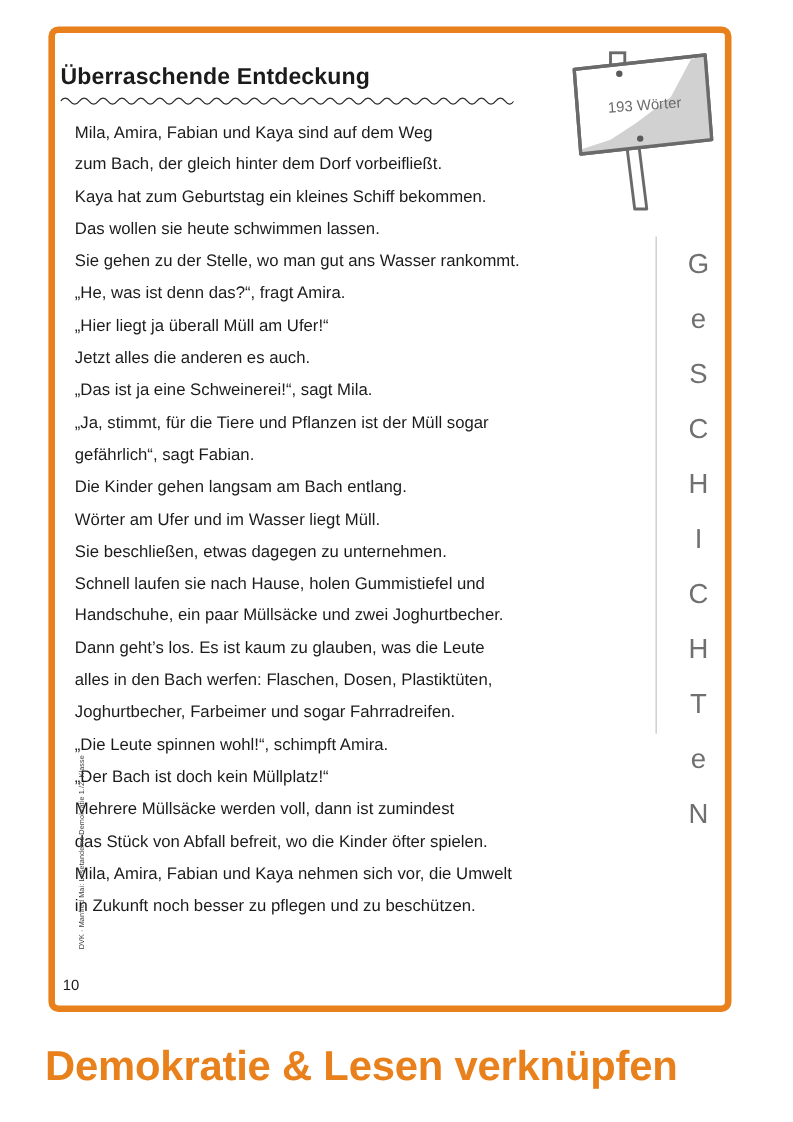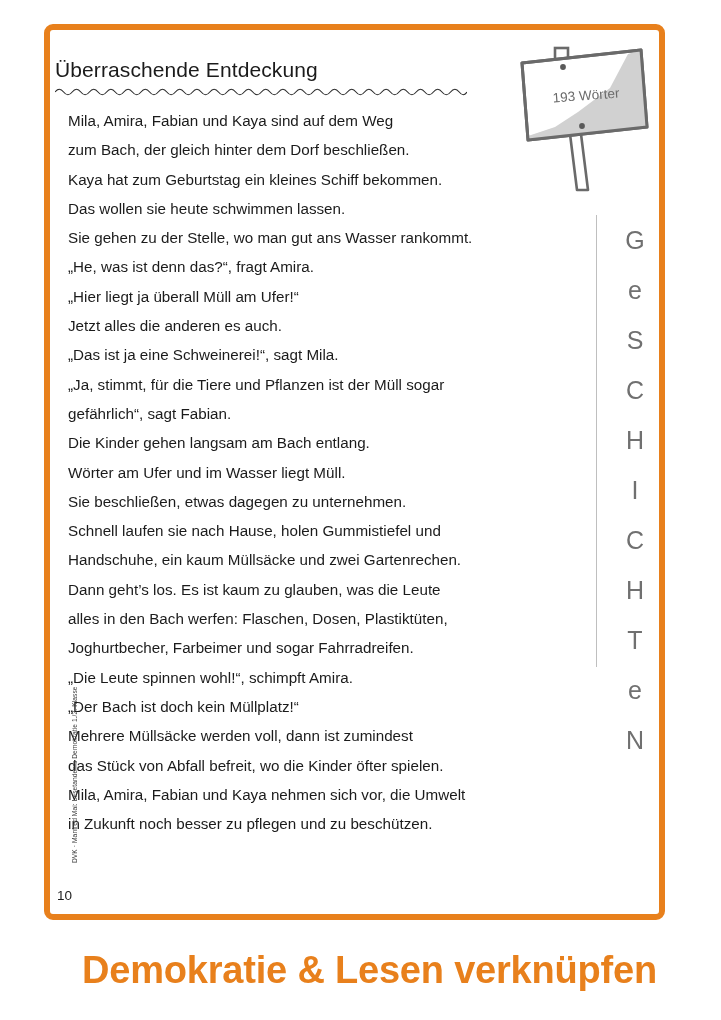--- a/index.html
+++ b/index.html
@@ -30,21 +30,21 @@
 
   
   #title-block {
     position: absolute;
     left: 55px;
     top: 58px;
     width: 430px;
   }
   #story-title {
     font-size: 21px;
-    font-weight: normal;
+    font-weight: bold;
     color: #1b1b1b;
     letter-spacing: 0.1px;
     white-space: nowrap;
   }
   #title-wave {
     position: absolute;
     left: 55px;
     top: 85px;
     width: 412px;
     height: 12px;
@@ -146,21 +146,21 @@
 
   
   #footer-banner {
     position: absolute;
     left: 0;
     top: 940px;
     width: 657px;
     height: 60px;
     display: flex;
     align-items: center;
-    justify-content: flex-end;
+    justify-content: center;
   }
   #footer-text {
     font-size: 38px;
     font-weight: bold;
     color: #E8801C;
     letter-spacing: -0.2px;
     white-space: nowrap;
   }
 </style>
 </head>
@@ -176,35 +176,35 @@
   <path d="M0,7 Q4.3,1.5 8.6,7 T17.2,7 T25.8,7 T34.4,7 T43,7 T51.6,7 T60.2,7 T68.8,7
            T77.4,7 T86,7 T94.6,7 T103.2,7 T111.8,7 T120.4,7 T129,7 T137.6,7 T146.2,7
            T154.8,7 T163.4,7 T172,7 T180.6,7 T189.2,7 T197.8,7 T206.4,7 T215,7 T223.6,7
            T232.2,7 T240.8,7 T249.4,7 T258,7 T266.6,7 T275.2,7 T283.8,7 T292.4,7 T301,7
            T309.6,7 T318.2,7 T326.8,7 T335.4,7 T344,7 T352.6,7 T361.2,7 T369.8,7 T378.4,7
            T387,7 T395.6,7 T404.2,7 T412,7" fill="none" stroke="#2b2b2b" stroke-width="1.1"></path>
 </svg>
 
 <div id="story-text">
   <div class="story-line">Mila, Amira, Fabian und Kaya sind auf dem Weg</div>
-  <div class="story-line">zum Bach, der gleich hinter dem Dorf beschließen.</div>
+  <div class="story-line">zum Bach, der gleich hinter dem Dorf vorbeifließt.</div>
   <div class="story-line">Kaya hat zum Geburtstag ein kleines Schiff bekommen.</div>
   <div class="story-line">Das wollen sie heute schwimmen lassen.</div>
   <div class="story-line">Sie gehen zu der Stelle, wo man gut ans Wasser rankommt.</div>
   <div class="story-line">„He, was ist denn das?“, fragt Amira.</div>
   <div class="story-line">„Hier liegt ja überall Müll am Ufer!“</div>
   <div class="story-line">Jetzt alles die anderen es auch.</div>
   <div class="story-line">„Das ist ja eine Schweinerei!“, sagt Mila.</div>
   <div class="story-line">„Ja, stimmt, für die Tiere und Pflanzen ist der Müll sogar</div>
   <div class="story-line">gefährlich“, sagt Fabian.</div>
   <div class="story-line">Die Kinder gehen langsam am Bach entlang.</div>
   <div class="story-line">Wörter am Ufer und im Wasser liegt Müll.</div>
   <div class="story-line">Sie beschließen, etwas dagegen zu unternehmen.</div>
   <div class="story-line">Schnell laufen sie nach Hause, holen Gummistiefel und</div>
-  <div class="story-line">Handschuhe, ein kaum Müllsäcke und zwei Gartenrechen.</div>
+  <div class="story-line">Handschuhe, ein paar Müllsäcke und zwei Joghurtbecher.</div>
   <div class="story-line">Dann geht’s los. Es ist kaum zu glauben, was die Leute</div>
   <div class="story-line">alles in den Bach werfen: Flaschen, Dosen, Plastiktüten,</div>
   <div class="story-line">Joghurtbecher, Farbeimer und sogar Fahrradreifen.</div>
   <div class="story-line">„Die Leute spinnen wohl!“, schimpft Amira.</div>
   <div class="story-line">„Der Bach ist doch kein Müllplatz!“</div>
   <div class="story-line">Mehrere Müllsäcke werden voll, dann ist zumindest</div>
   <div class="story-line">das Stück von Abfall befreit, wo die Kinder öfter spielen.</div>
   <div class="story-line">Mila, Amira, Fabian und Kaya nehmen sich vor, die Umwelt</div>
   <div class="story-line">in Zukunft noch besser zu pflegen und zu beschützen.</div>
 </div>

